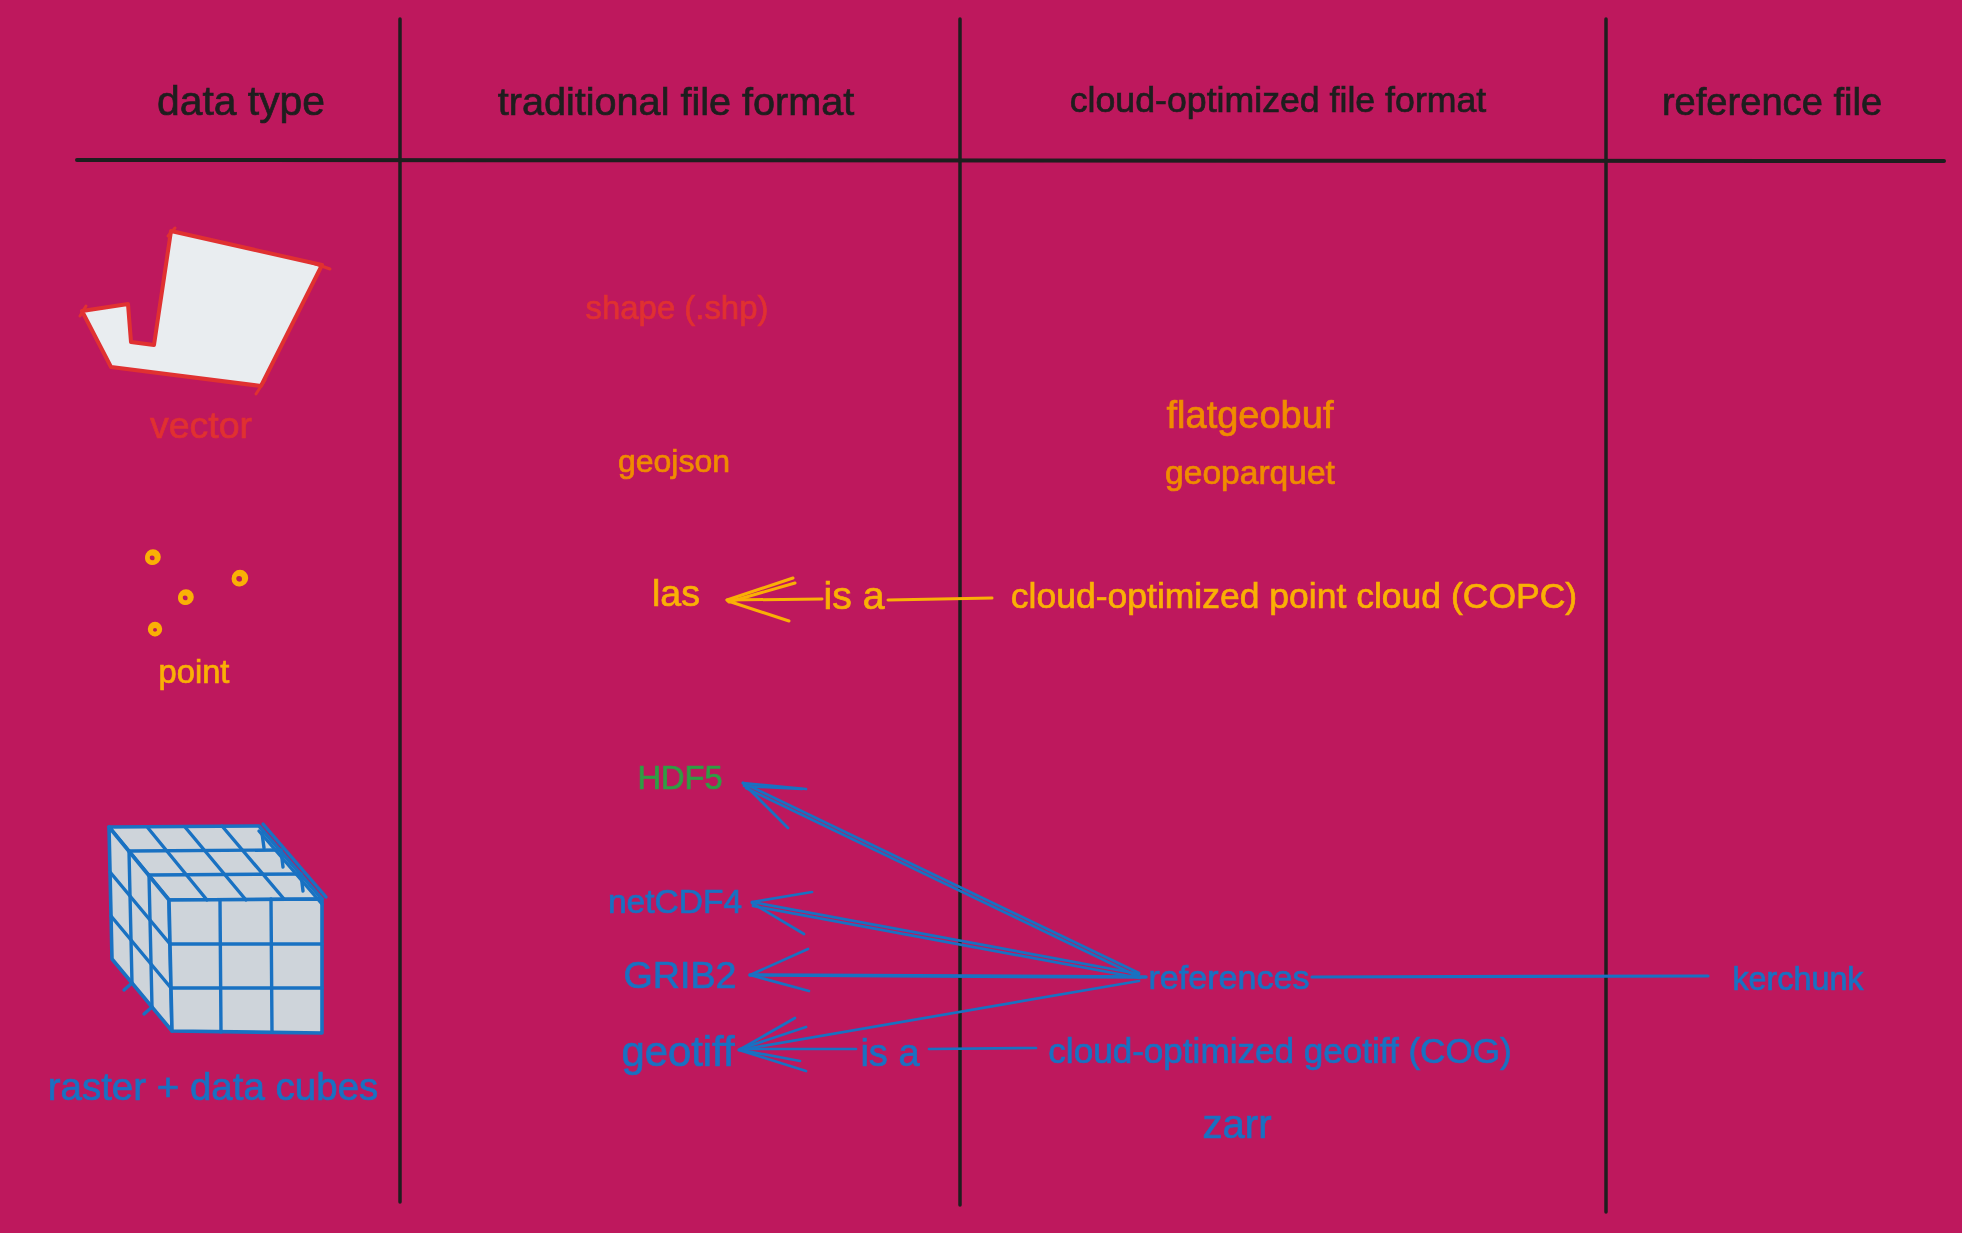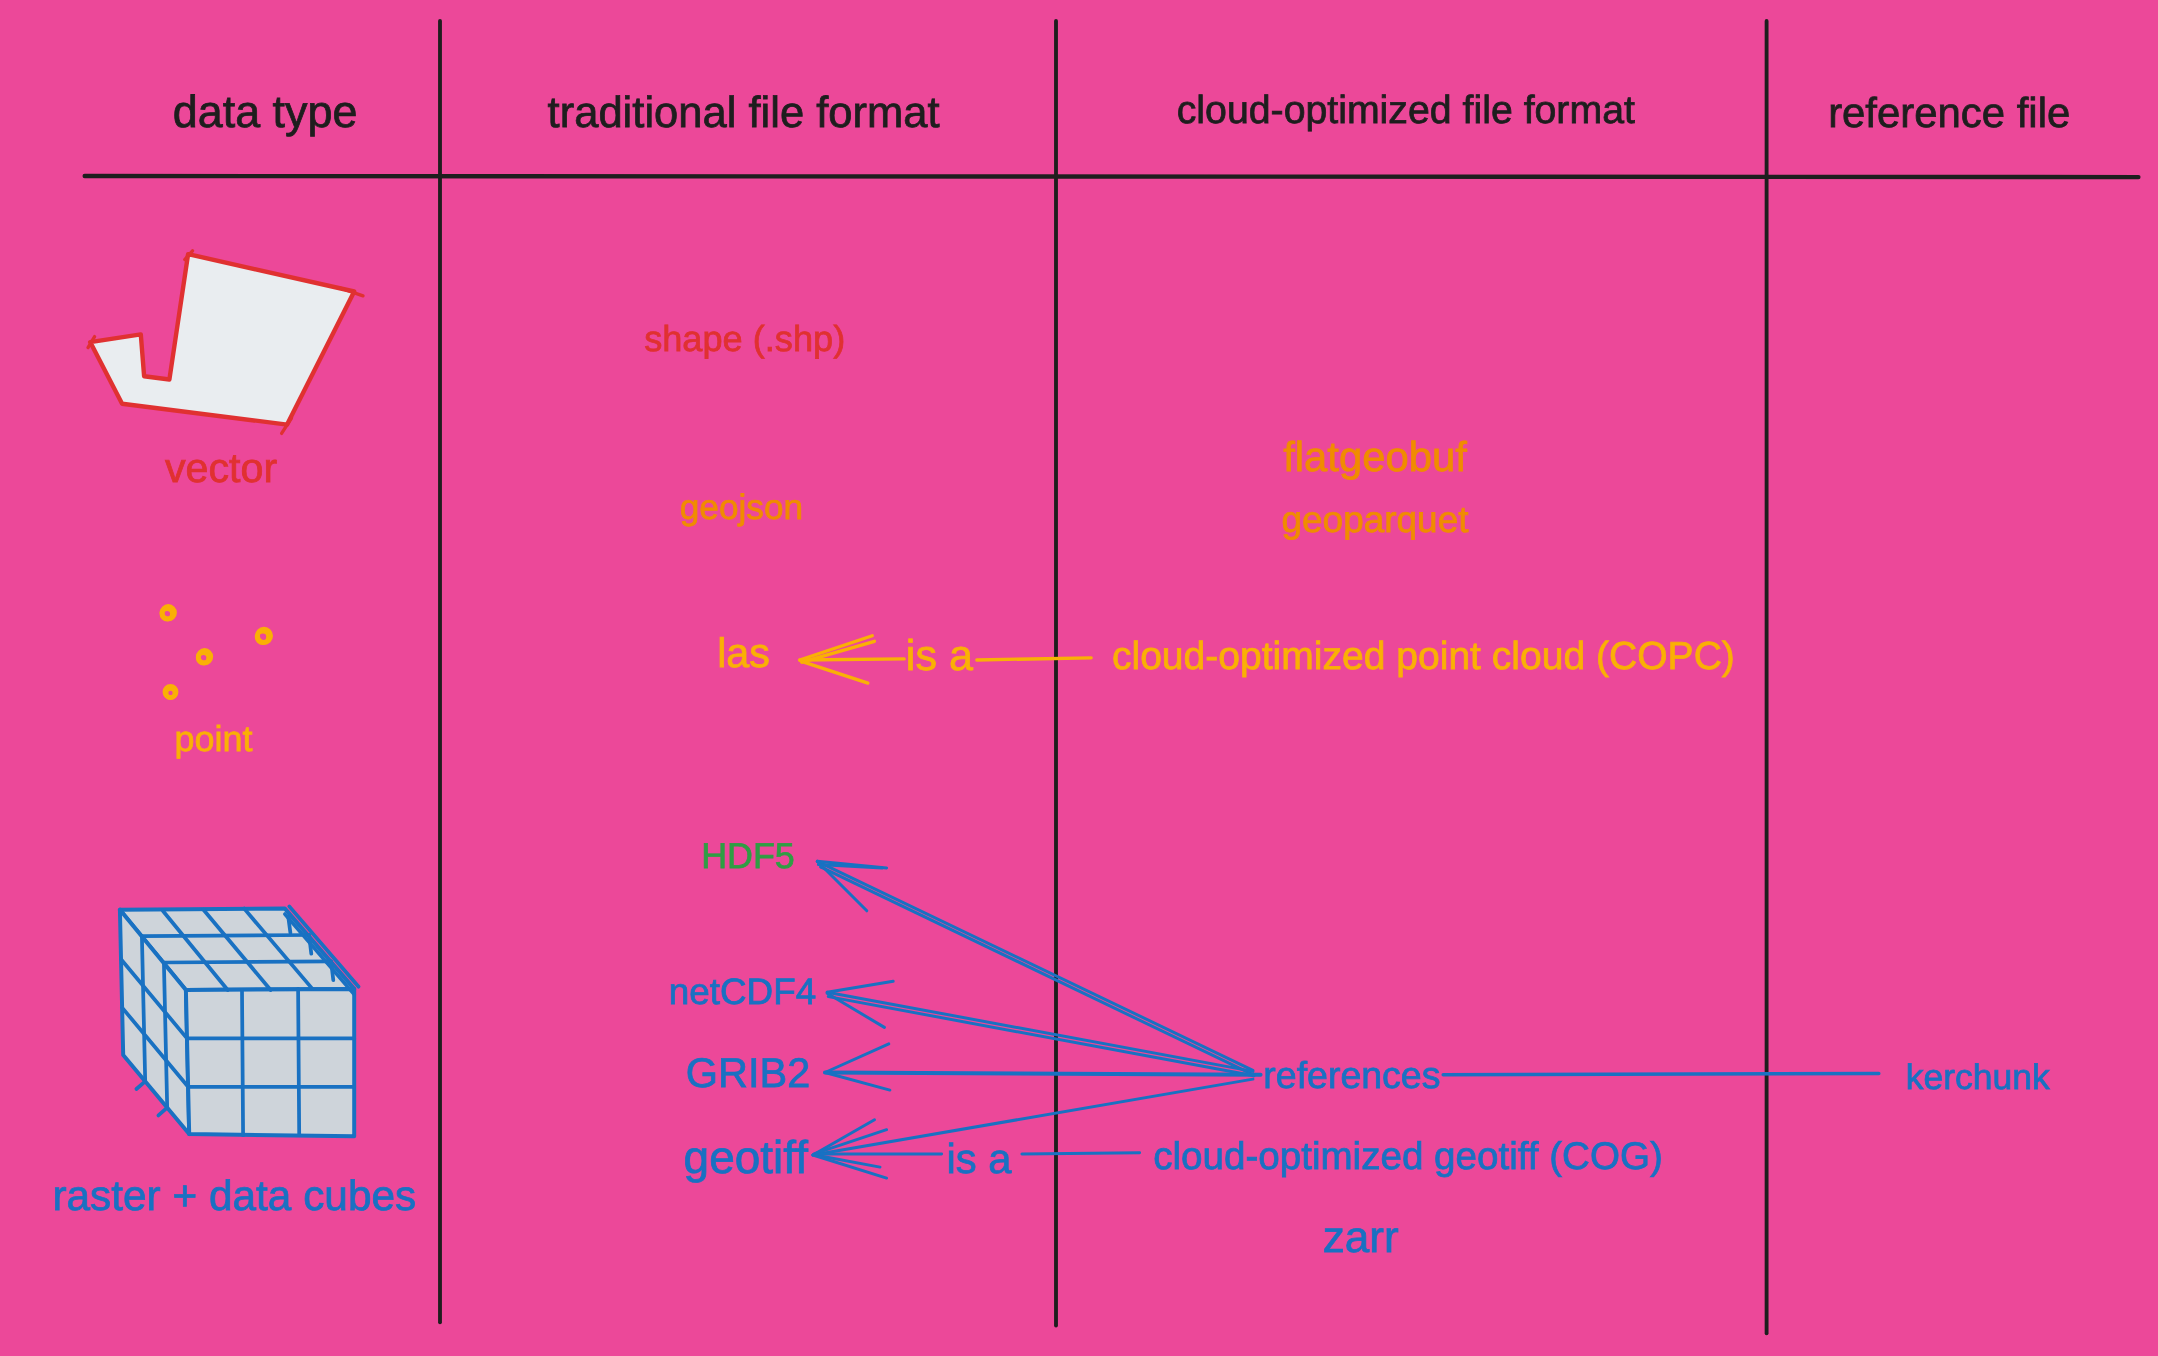--- a/index.html
+++ b/index.html
@@ -1,16 +1,16 @@
 <!DOCTYPE html>
 <html><head>
 <meta charset="utf-8">
 <style>
 html,body{margin:0;padding:0;background:#ffffff;}
-#canvas{position:relative;width:1962px;height:1233px;background:#ec4899;overflow:hidden;}
+#canvas{position:relative;width:1962px;height:1233px;background:#be185d;overflow:hidden;}
 text{font-family:"Liberation Sans", sans-serif;}
 </style>
 </head>
 <body>
 <div id="canvas">
 <svg width="1962" height="1233" viewBox="0 0 1962 1233">
 
   <g stroke="#1e1e1e" fill="none" stroke-linecap="round">
     <path d="M400 19 L400 1202" stroke-width="3.5"></path>
     <path d="M960 19 L960 1205" stroke-width="3.5"></path>

